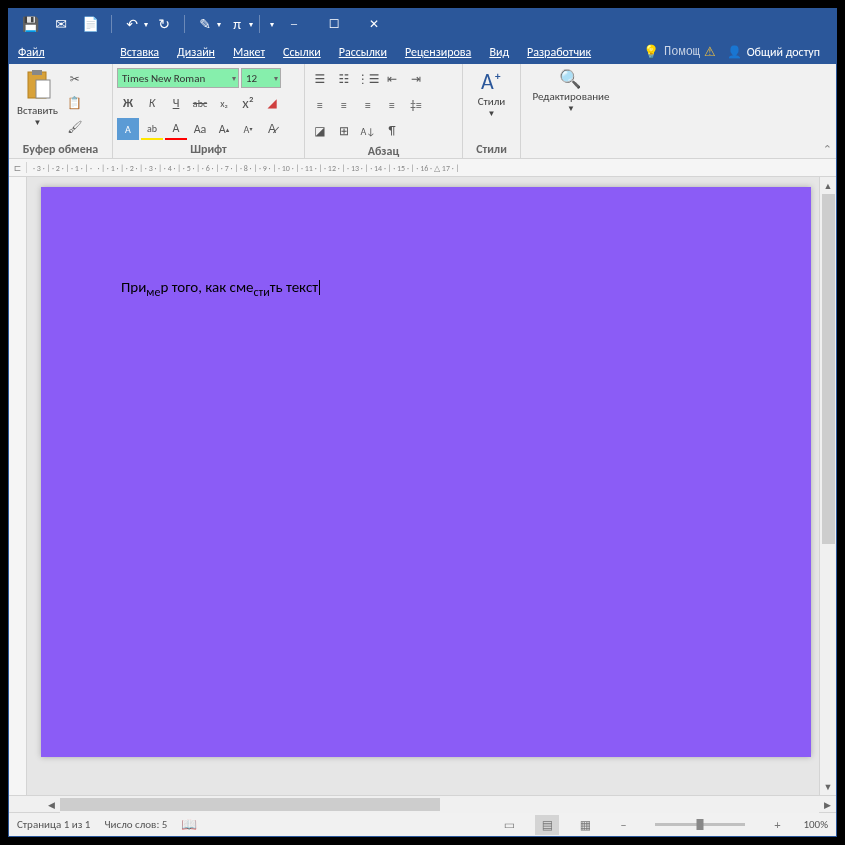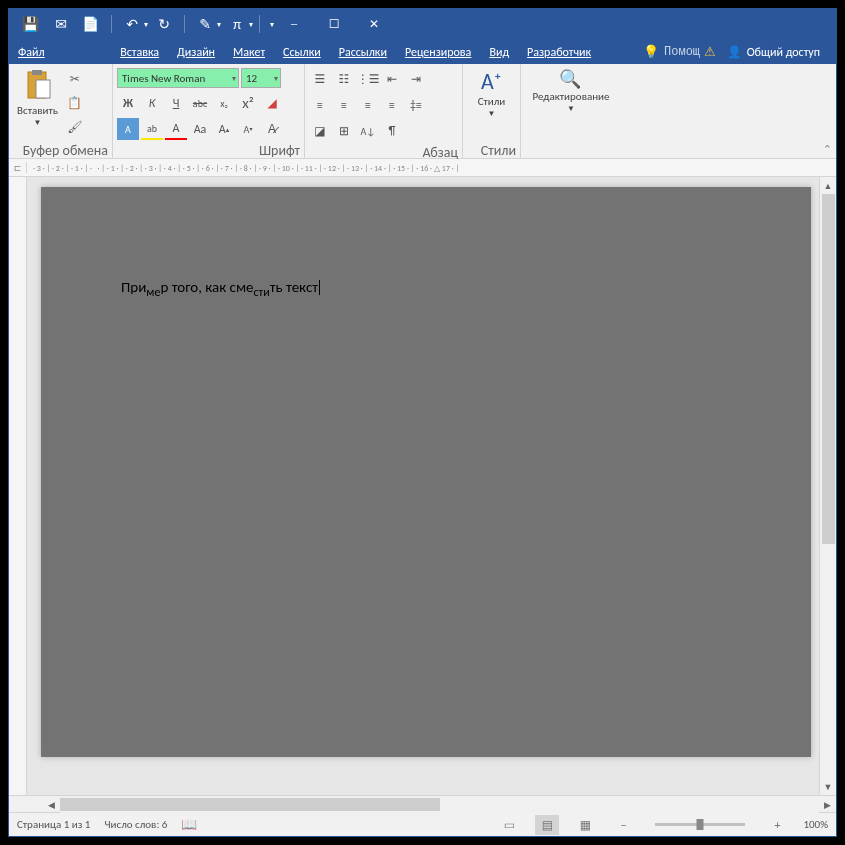--- a/index.html
+++ b/index.html
@@ -22,39 +22,39 @@
 .menutab.active { background:#f1f1f1; color:#2b579a;margin-top:40px; }
 .menu-right { margin-left:auto; display:flex; align-items:center; gap:4px; padding-right:8px; }
 .help-txt { color:#cbd5e6; font-size:12px;font-family:Liberation Mono, monospace; }
 .warn-ico { color:#f0c040; font-size:13px; }
 .share-btn { display:flex; align-items:center; gap:4px; padding:0 8px; }
 
 
 .ribbon { height:95px; background:#f1f1f1; border-bottom:1px solid #d4d4d4; display:flex; position:relative; }
 .rgroup { border-right:1px solid #d4d4d4; display:flex; flex-direction:column; padding:2px 4px 0; }
 .rgroup-body { flex:1; display:flex; align-items:flex-start; gap:2px; }
-.rgroup-label { height:16px; font-size:14px; color:#666; text-align:right; position:relative; }
+.rgroup-label { height:16px; font-size:12px; color:#666; text-align:center; position:relative;font-weight:bold; }
 .bigbtn { display:flex; flex-direction:column; align-items:center; justify-content:center; padding:2px 4px; cursor:pointer; font-size:11px; color:#444; }
 .bigbtn svg, .bigbtn .ico { margin-bottom:2px; }
 .minibtn { width:22px; height:22px; display:flex; align-items:center; justify-content:center; cursor:pointer; font-size:12px; color:#555; }
 .fontrow { display:flex; align-items:center; gap:2px; margin-bottom:2px; }
 .combo { height:20px; background:#86efac; border:1px solid #ababab; font-size:11px; padding:0 14px 0 4px; position:relative; display:flex; align-items:center; color:#333; }
 .combo::after { content:"▾"; position:absolute; right:2px; font-size:8px; color:#666; }
 .collapse-btn { position:absolute; right:4px; bottom:2px; font-size:11px; color:#888; cursor:pointer; }
 
 
 .ruler { height:18px; background:#f5f5f5; border-bottom:1px solid #d4d4d4; display:flex; align-items:center; font-size:9px; color:#888; position:relative; overflow:hidden; }
 .ruler-l { width:18px; text-align:center; border-right:1px solid #d4d4d4; }
 .ruler-ticks { flex:1; position:relative; font-size:8px; letter-spacing:0; padding-left:6px; white-space:nowrap; }
 
 
 .docarea { flex:1; background:#e6e6e6; position:relative; overflow:hidden; display:flex; }
 .vruler { width:18px; background:#f5f5f5; border-right:1px solid #d4d4d4; }
 .page-wrap { flex:1; position:relative; overflow:hidden; }
-.page { position:absolute; left:14px; top:10px; width:770px; height:570px; background:#737373; box-shadow:0 0 6px rgba(0,0,0,0.25); padding:90px 80px; }
+.page { position:absolute; left:14px; top:10px; width:770px; height:570px; background:#8b5cf6; box-shadow:0 0 6px rgba(0,0,0,0.25); padding:90px 80px; }
 .doctext { font-family:"Times New Roman",serif; font-size:15px; color:#000; }
 .doctext .sub { vertical-align:sub; font-size:12px; }
 .cursor { display:inline-block; width:1px; height:15px; background:#000; vertical-align:text-bottom; margin-left:1px; }
 
 
 .hscroll { height:17px; background:#f0f0f0; border-top:1px solid #d4d4d4; display:flex; align-items:center; }
 .hscroll-btn { width:17px; height:17px; display:flex; align-items:center; justify-content:center; font-size:9px; color:#666; cursor:pointer; background:#f0f0f0; }
 .hscroll-track { flex:1; height:17px; background:#f0f0f0; position:relative; }
 .hscroll-thumb { position:absolute; left:0; top:2px; height:13px; width:50%; background:#cdcdcd; }
 .vscroll { position:absolute; right:0; top:0; bottom:0; width:17px; background:#f0f0f0; border-left:1px solid #d4d4d4; display:flex; flex-direction:column; }
@@ -248,21 +248,21 @@
     <div style="width:34px"></div>
     <div class="hscroll-btn">◀</div>
     <div class="hscroll-track">
         <div class="hscroll-thumb"></div>
       </div>
     <div class="hscroll-btn">▶</div>
   </div>
 
   <div class="statusbar">
     <span>Страница 1 из 1</span>
-    <span>Число слов: 6</span>
+    <span>Число слов: 5</span>
     <span style="font-size:13px">📖</span>
     <div class="spacer"></div>
     <div class="viewbtn">▭</div>
     <div class="viewbtn active">▤</div>
     <div class="viewbtn">▦</div>
     <div class="viewbtn">−</div>
     <div class="zoomslider">
         <div class="zoomthumb"></div>
       </div>
     <div class="viewbtn">+</div>

